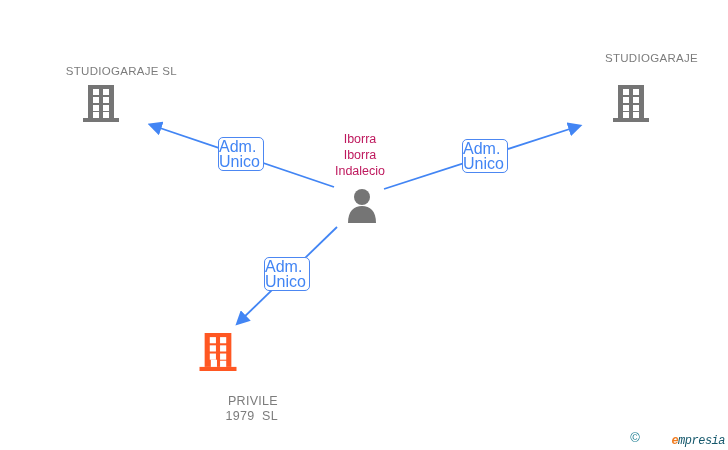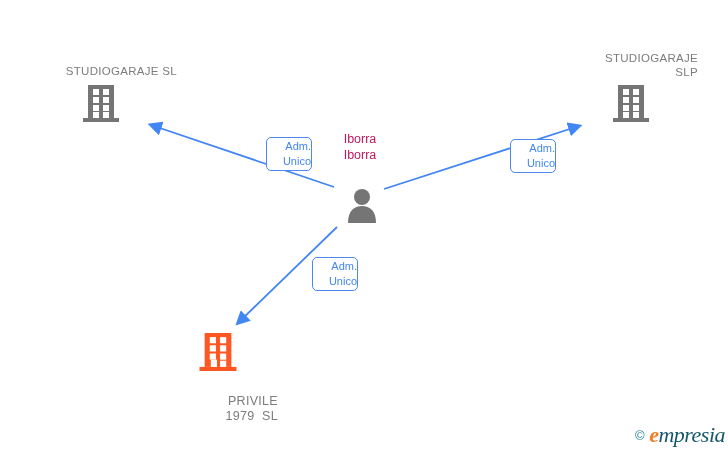--- a/index.html
+++ b/index.html
@@ -9,33 +9,32 @@
   .arrows { position:absolute; left:0; top:0; width:728px; height:450px; }
   .abs { position:absolute; }
 
   .company-label { color:#7c7c7c; font-weight:normal; font-size:11.5px; line-height:14px; text-align:right; letter-spacing:.3px; }
   .person-label  { color:#be185d; font-size:12.5px; line-height:16px; text-align:center; }
   .privile-label span { white-space:pre; }
 
   .rel-box {
     position:absolute; width:46px; background:#ffffff;
     border:1px solid #4c87f2; border-radius:5px;
-    color:#4285f4; font-size:11px; line-height:15px; text-align:right;
+    color:#4285f4; font-size:16px; line-height:15px; text-align:left;
     padding:1px 0;
-    margin-left:48px;
   }
   .rel-box span { display:block; }
 
   .node-icon { display:block; }
   .icon-gray   { color:#757575; }
   .icon-orange { color:#ff5722; }
 
   .footer { position:absolute; right:3px; bottom:2px; white-space:nowrap; }
   .footer .copy { color:#1d7f93; font-size:13px; vertical-align:2px; }
-  .footer .brand { font-family:Liberation Serif, serif; font-style:italic; font-size:22px; letter-spacing:-0.5px; }
+  .footer .brand { font-family:Liberation Mono, monospace; font-style:italic; font-size:12px; letter-spacing:-0.5px;margin-left:27px; }
   .footer .brand-e { color:#f07d22; font-weight:bold; }
   .footer .brand-rest { color:#14576b; }
 </style>
 </head>
 <body>
 
 <div class="canvas">
 
   <svg class="arrows" viewBox="0 0 728 450">
     <defs>
@@ -61,21 +60,20 @@
         <rect x="10" y="20" width="6" height="6"></rect>
         <rect x="20" y="20" width="6" height="6"></rect>
         <rect x="20" y="27" width="6" height="6"></rect>
         <rect x="10" y="27" width="6" height="6"></rect>
       </g>
     </svg>
   </div>
 
   <div class="abs company-label" style="left:558px; top:51px; width:140px;">
     <span style="display:block;">STUDIOGARAJE</span>
-    <span style="display:block;">SLP</span>
   </div>
   <div class="abs" style="left:613px; top:85px;">
     <svg class="node-icon icon-gray" width="36" height="37" viewBox="0 0 36 37" fill="currentColor">
       <rect x="0" y="33" width="36" height="4"></rect>
       <rect x="5" y="0" width="26" height="33"></rect>
       <g fill="#ffffff">
         <rect x="10" y="4" width="6" height="6"></rect>
         <rect x="20" y="4" width="6" height="6"></rect>
         <rect x="10" y="12" width="6" height="6"></rect>
         <rect x="20" y="12" width="6" height="6"></rect>
@@ -83,20 +81,21 @@
         <rect x="20" y="20" width="6" height="6"></rect>
         <rect x="20" y="27" width="6" height="6"></rect>
         <rect x="10" y="27" width="6" height="6"></rect>
       </g>
     </svg>
   </div>
 
   <div class="abs person-label" style="left:298px; top:131px; width:124px;">
     <span style="display:block;">Iborra</span>
     <span style="display:block;">Iborra</span>
+    <span style="display:block;">Indalecio</span>
   </div>
   <div class="abs" style="left:345px; top:188px;">
     <svg class="node-icon icon-gray" width="34" height="35" viewBox="0 0 34 35" fill="currentColor">
       <circle cx="17" cy="9" r="8"></circle>
       <path d="M3,35 C3,23 9,18 17,18 C25,18 31,23 31,35 Z"></path>
     </svg>
   </div>
 
   <div class="abs" style="left:199px; top:333px;">
     <svg class="node-icon icon-orange" width="38" height="38" viewBox="0 0 36 37" fill="currentColor">

